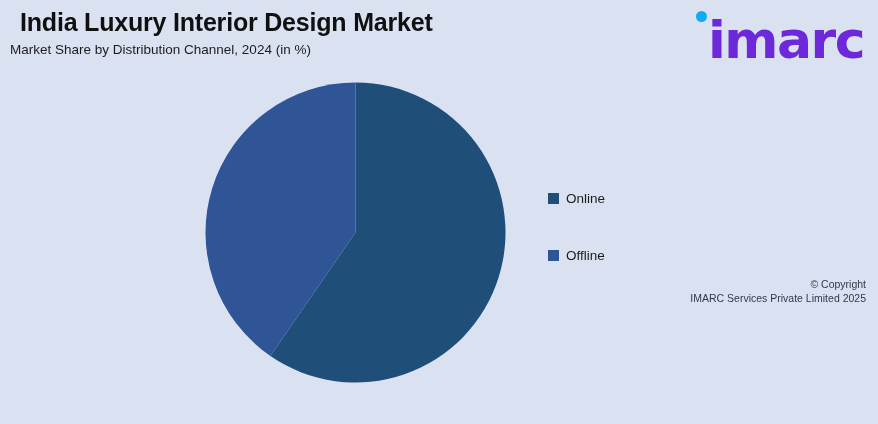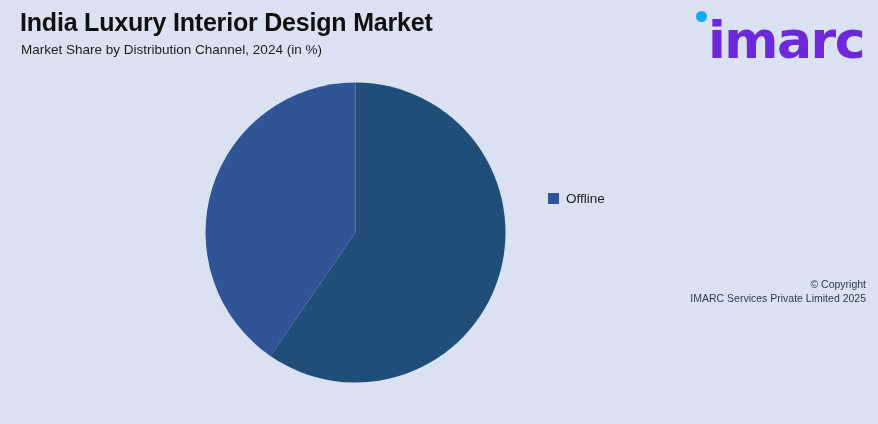--- a/index.html
+++ b/index.html
@@ -26,21 +26,21 @@
     left: 20px;
     top: 8px;
     font-size: 25px;
     font-weight: bold;
     color: #101010;
     letter-spacing: -0.2px;
     white-space: nowrap;
   }
   .subtitle {
     position: absolute;
-    left: 21px;
+    left: 10px;
     top: 42px;
     font-size: 13.5px;
     font-weight: normal;
     color: #1c1c1c;
     white-space: nowrap;
   }
 
   
   .logo {
     position: absolute;
@@ -143,20 +143,24 @@
     <svg class="pie-svg" width="301" height="301" viewBox="0 0 301 301">
       <g id="pie-slices">
           <path d="M 150.5 150.5 L 150.5 0.5 A 150 150 0 1 1 65.4096576309865 274.02988964426413 Z" fill="#1f4e79"></path>
           <path d="M 150.5 150.5 L 65.4096576309865 274.02988964426413 A 150 150 0 0 1 150.49999999999997 0.5 Z" fill="#2f5597"></path>
         </g>
     </svg>
   </div>
 
   <div class="legend">
     <div class="legend-item">
+      <span class="legend-swatch" style="background: rgb(31, 78, 121);"></span>
+      <span class="legend-label">Online</span>
+    </div>
+    <div class="legend-item">
       <span class="legend-swatch" style="background: rgb(47, 85, 151);"></span>
       <span class="legend-label">Offline</span>
     </div>
   </div>
 
   <div class="footer">
     <div>© Copyright</div>
     <div>IMARC Services Private Limited 2025</div>
   </div>
 

